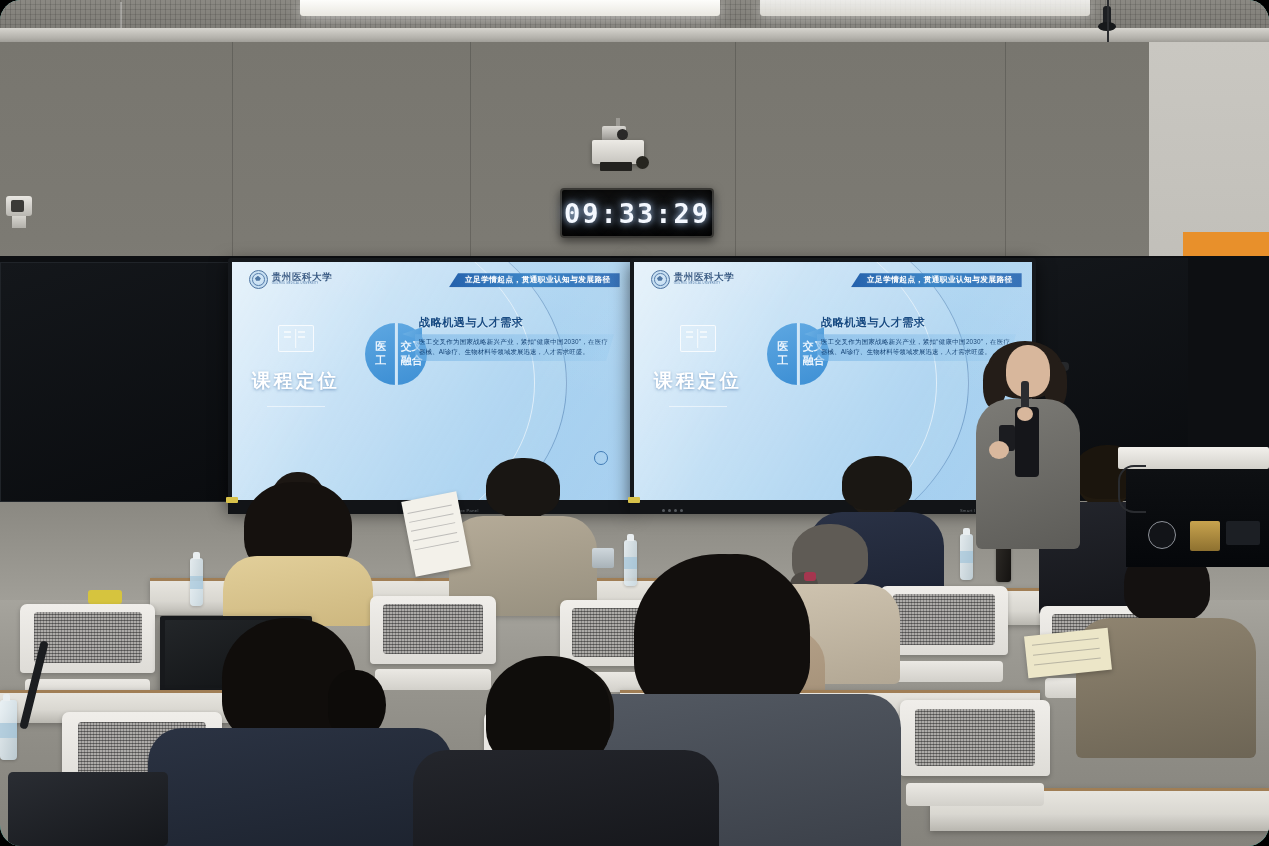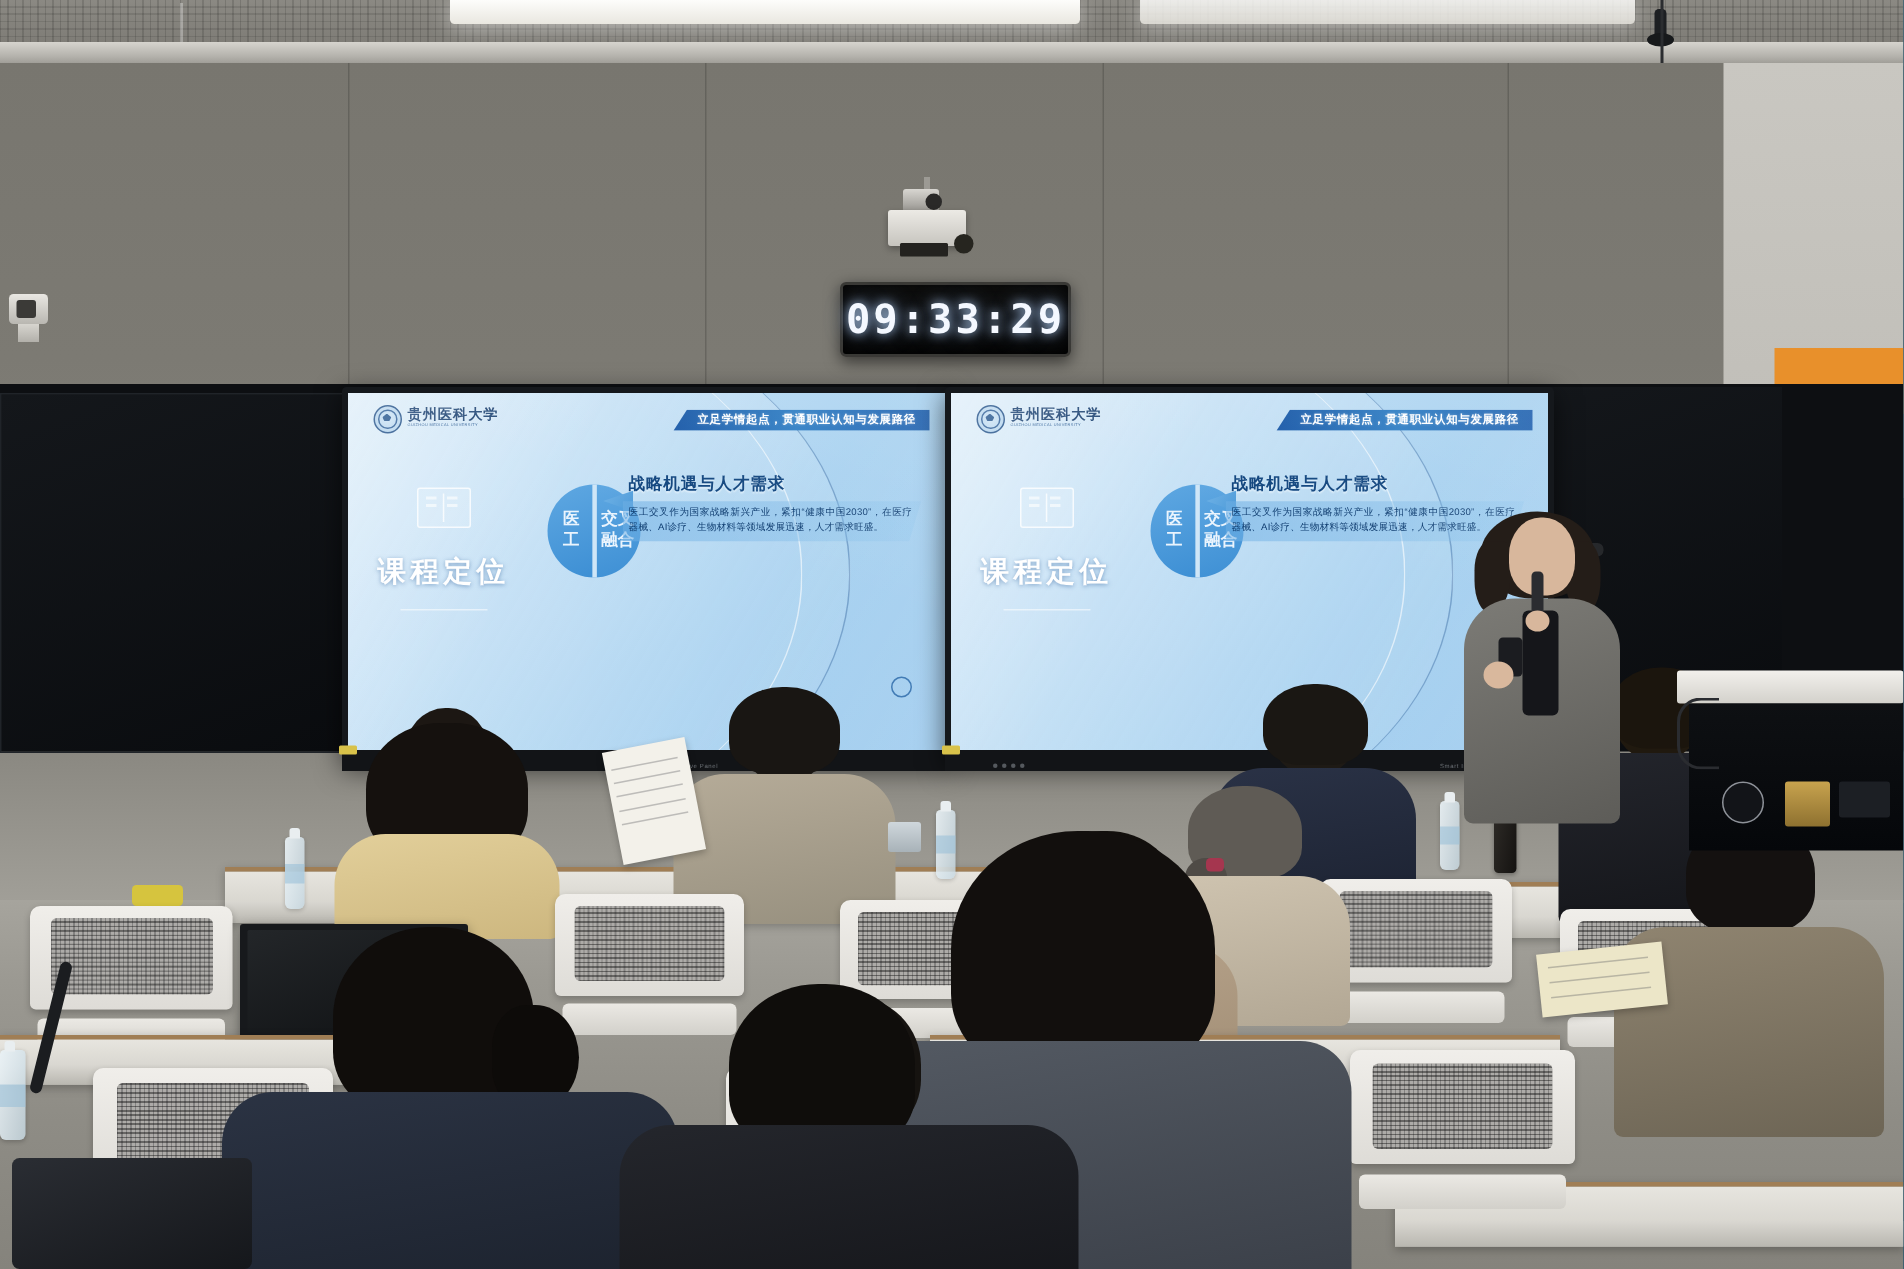--- a/index.html
+++ b/index.html
@@ -1,17 +1,17 @@
 <!DOCTYPE html>
 <html><head>
 <meta charset="utf-8">
 <style>
   html,body{margin:0;padding:0;background:#000;}
   body{font-family:"Liberation Sans","DejaVu Sans",sans-serif;}
-  #scene{position:relative;width:1269px;height:846px;overflow:hidden;background:#7dd3fc;}
+  #scene{position:relative;width:1269px;height:846px;overflow:hidden;background:#14b8a6;border-radius:21px;}
 
   
   .ceiling{position:absolute;left:0;top:0;width:1269px;height:42px;
     background:linear-gradient(180deg,#9a9892 0%,#8e8c86 40%,#a9a7a1 72%,#bdbbb5 100%);}
   .ceiling-grid{position:absolute;left:0;top:0;width:1269px;height:30px;
     background:
       repeating-linear-gradient(90deg,rgba(0,0,0,.13) 0 1px,rgba(255,255,255,0) 1px 5px),
       repeating-linear-gradient(0deg,rgba(0,0,0,.10) 0 1px,rgba(255,255,255,0) 1px 5px),
       linear-gradient(180deg,#8b8983,#7e7c76);}
   .ceiling-seam{position:absolute;height:2px;background:rgba(255,255,255,.30);}

